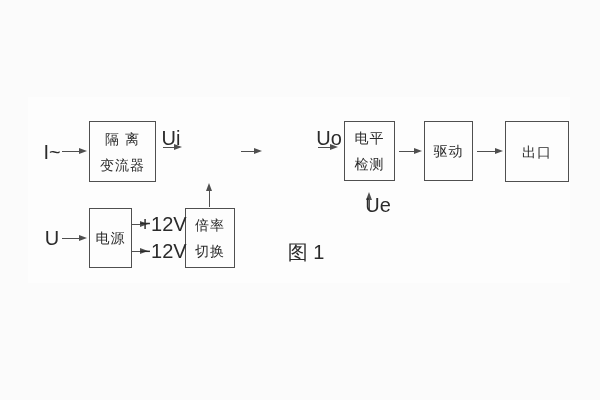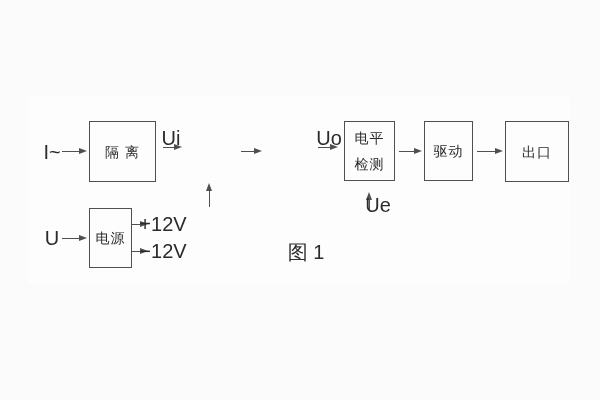--- a/index.html
+++ b/index.html
@@ -62,20 +62,21 @@
   }
 </style>
 </head>
 <body>
 
 <div id="diagram">
   <div class="photo-area"></div>
 
   <div class="block" style="left:89px;top:121px;width:67px;height:61px">
     <span>隔 离</span>
+    <span>变流器</span>
   </div>
 
 
 
   <div class="block" style="left:344px;top:121px;width:51px;height:60px">
     <span>电平</span>
     <span>检测</span>
   </div>
 
   <div class="block" style="left:424px;top:121px;width:49px;height:60px">
@@ -83,20 +84,24 @@
   </div>
 
   <div class="block" style="left:505px;top:121px;width:64px;height:61px">
     <span>出口</span>
   </div>
 
   <div class="block" style="left:89px;top:208px;width:43px;height:60px">
     <span>电源</span>
   </div>
 
+  <div class="block" style="left:185px;top:208px;width:50px;height:60px">
+    <span>倍率</span>
+    <span>切换</span>
+  </div>
 
 
   <div class="h-arrow" style="left:62px;top:151px;width:17px"></div>
   <div class="h-arrow" style="left:163px;top:147px;width:11px"></div>
   <div class="h-arrow" style="left:241px;top:151px;width:13px"></div>
   <div class="h-arrow" style="left:318px;top:147px;width:12px"></div>
   <div class="h-arrow" style="left:399px;top:151px;width:15px"></div>
   <div class="h-arrow" style="left:477px;top:151px;width:18px"></div>
   <div class="h-arrow" style="left:62px;top:238px;width:17px"></div>
   <div class="h-arrow" style="left:132px;top:224px;width:8px"></div>

